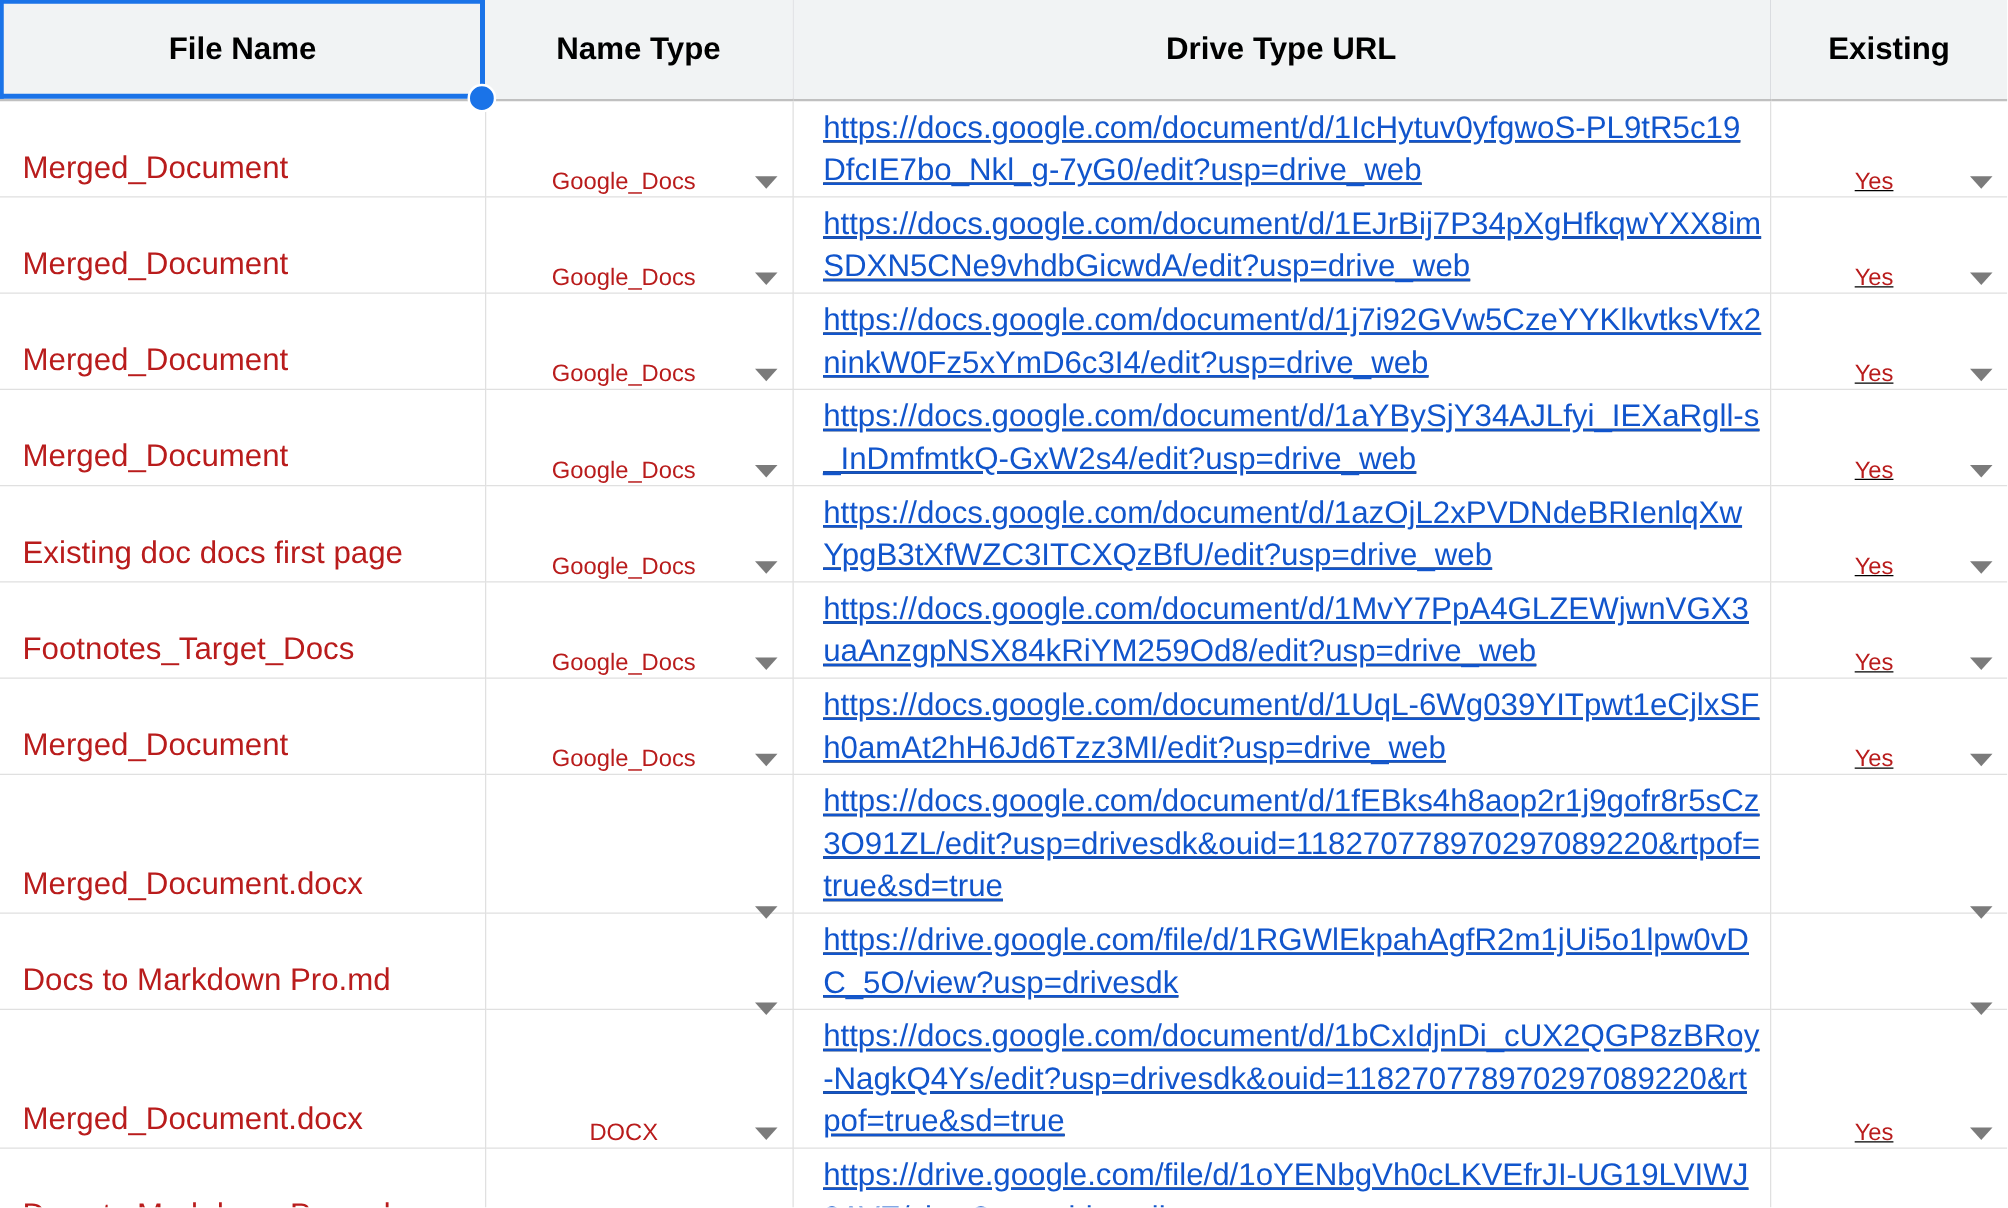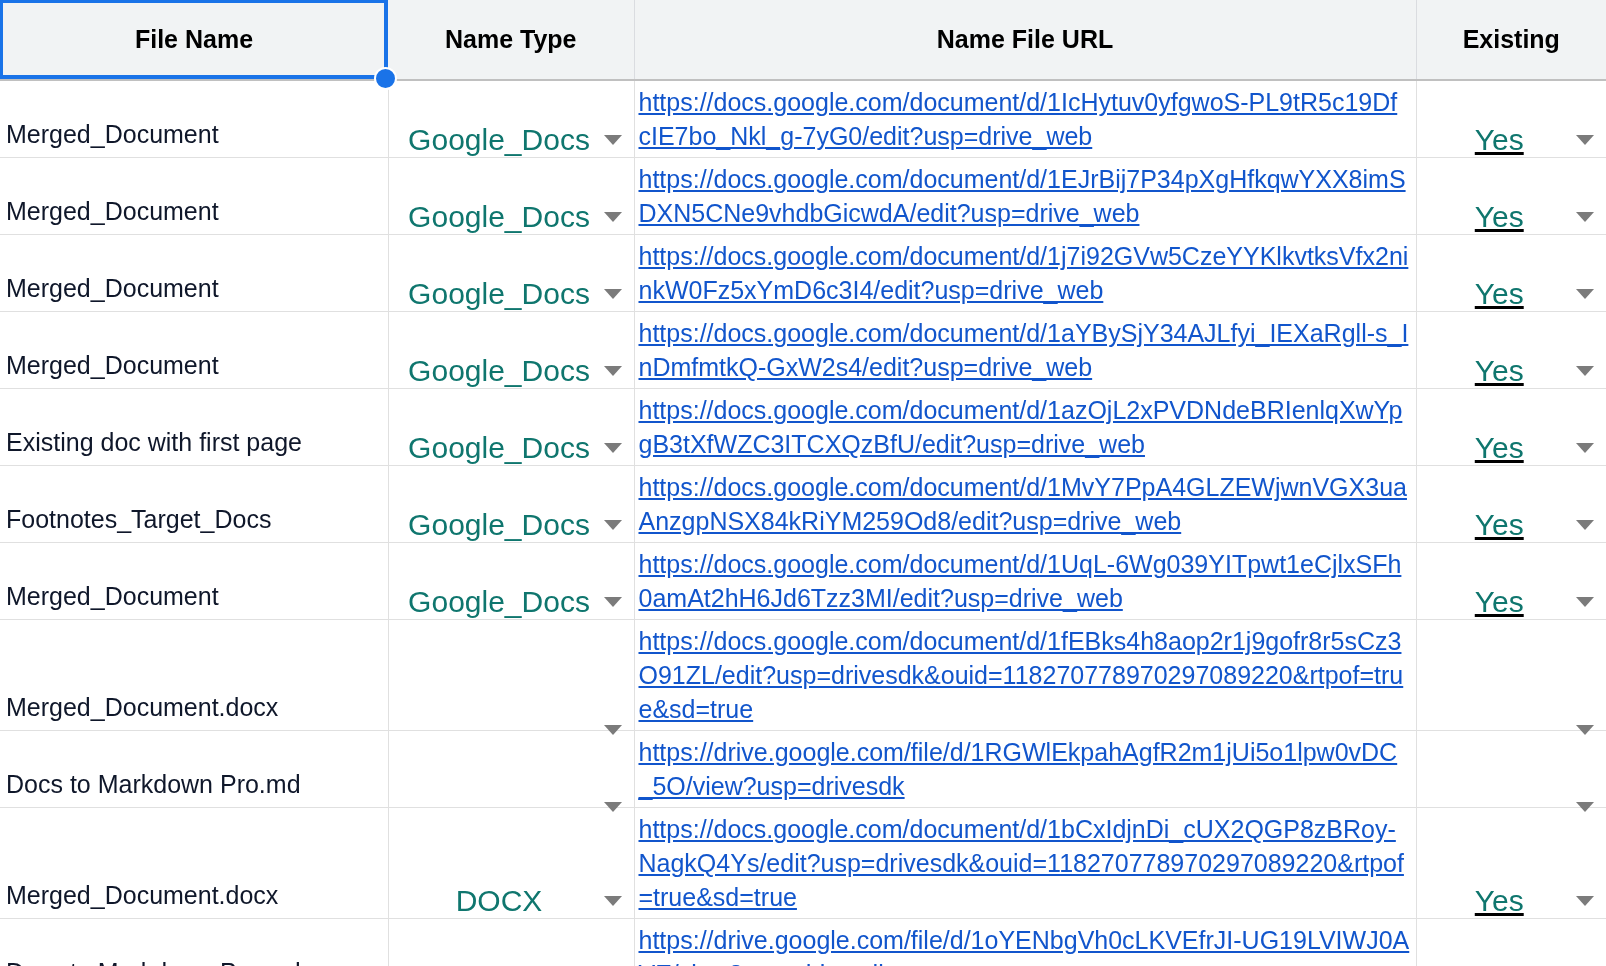--- a/index.html
+++ b/index.html
@@ -97,61 +97,62 @@
     border-right: 1px solid #e0e0e0;
     border-bottom: 1px solid #e0e0e0;
     box-sizing: border-box;
     vertical-align: bottom;
     background: #ffffff;
   }
   tbody td.cell-convert { border-right: none; text-decoration: underline; }
 
   .cell-name {
     font-size: 25px;
-    color: #0f172a;
-    padding: 0 0 8px 6px;
+    color: #b91c1c;
+    padding: 0 0 8px 18px;
     white-space: nowrap;
     text-align: left;
     overflow: hidden;
   }
 
   
   .dd-wrap {
     position: relative;
     height: 100%;
     display: flex;
     align-items: center;
     justify-content: center;
     padding-right: 24px;
     box-sizing: border-box;
   }
   .dd-text {
-    font-size: 30px;
-    color: #0f766e;
+    font-size: 19px;
+    color: #b91c1c;
     white-space: nowrap;
   }
   .dd-arrow {
     position: absolute;
     right: 12px;
     top: 50%;
     transform: translateY(-50%);
     width: 0;
     height: 0;
     border-left: 9px solid transparent;
     border-right: 9px solid transparent;
     border-top: 10px solid #7b7b7b;
   }
   td.cell-type .dd-wrap,
   td.cell-convert .dd-wrap {
     align-items: center;
   }
 
   .cell-url {
-    padding: 4px 6px 4px 4px;
+    padding: 4px 6px 4px 24px;
     vertical-align: top;
+    text-decoration: underline;
   }
   .url-link {
     font-size: 25px;
     line-height: 1.36;
     color: #1155cc;
     text-decoration: underline;
     text-decoration-color: #1155cc;
     word-break: break-all;
     display: block;
     cursor: pointer;
@@ -176,21 +177,21 @@
           <span class="col-select-left"></span>
           <span class="col-select-bottom"></span>
           <span class="col-select-right"></span>
           <span>File Name</span>
           <span class="resize-handle"></span>
         </th>
         <th>
           <span>Name Type</span>
         </th>
         <th>
-          <span>Name File URL</span>
+          <span>Drive Type URL</span>
         </th>
         <th class="hdr-convert">
           <span>Existing</span>
         </th>
       </tr>
     </thead>
     <tbody id="tbody">
         <tr style="height: 73px;">
           <td class="cell-name">Merged_Document</td>
           <td class="cell-type">
@@ -257,21 +258,21 @@
             <span class="url-link">https://docs.google.com/document/d/1aYBySjY34AJLfyi_IEXaRgll-s_InDmfmtkQ-GxW2s4/edit?usp=drive_web</span>
           </td>
           <td class="cell-convert">
             <div class="dd-wrap">
               <span class="dd-text">Yes</span>
               <span class="dd-arrow"></span>
             </div>
           </td>
         </tr>
         <tr style="height: 73px;">
-          <td class="cell-name">Existing doc with first page</td>
+          <td class="cell-name">Existing doc docs first page</td>
           <td class="cell-type">
             <div class="dd-wrap">
               <span class="dd-text">Google_Docs</span>
               <span class="dd-arrow"></span>
             </div>
           </td>
           <td class="cell-url align-mid">
             <span class="url-link">https://docs.google.com/document/d/1azOjL2xPVDNdeBRIenlqXwYpgB3tXfWZC3ITCXQzBfU/edit?usp=drive_web</span>
           </td>
           <td class="cell-convert">

